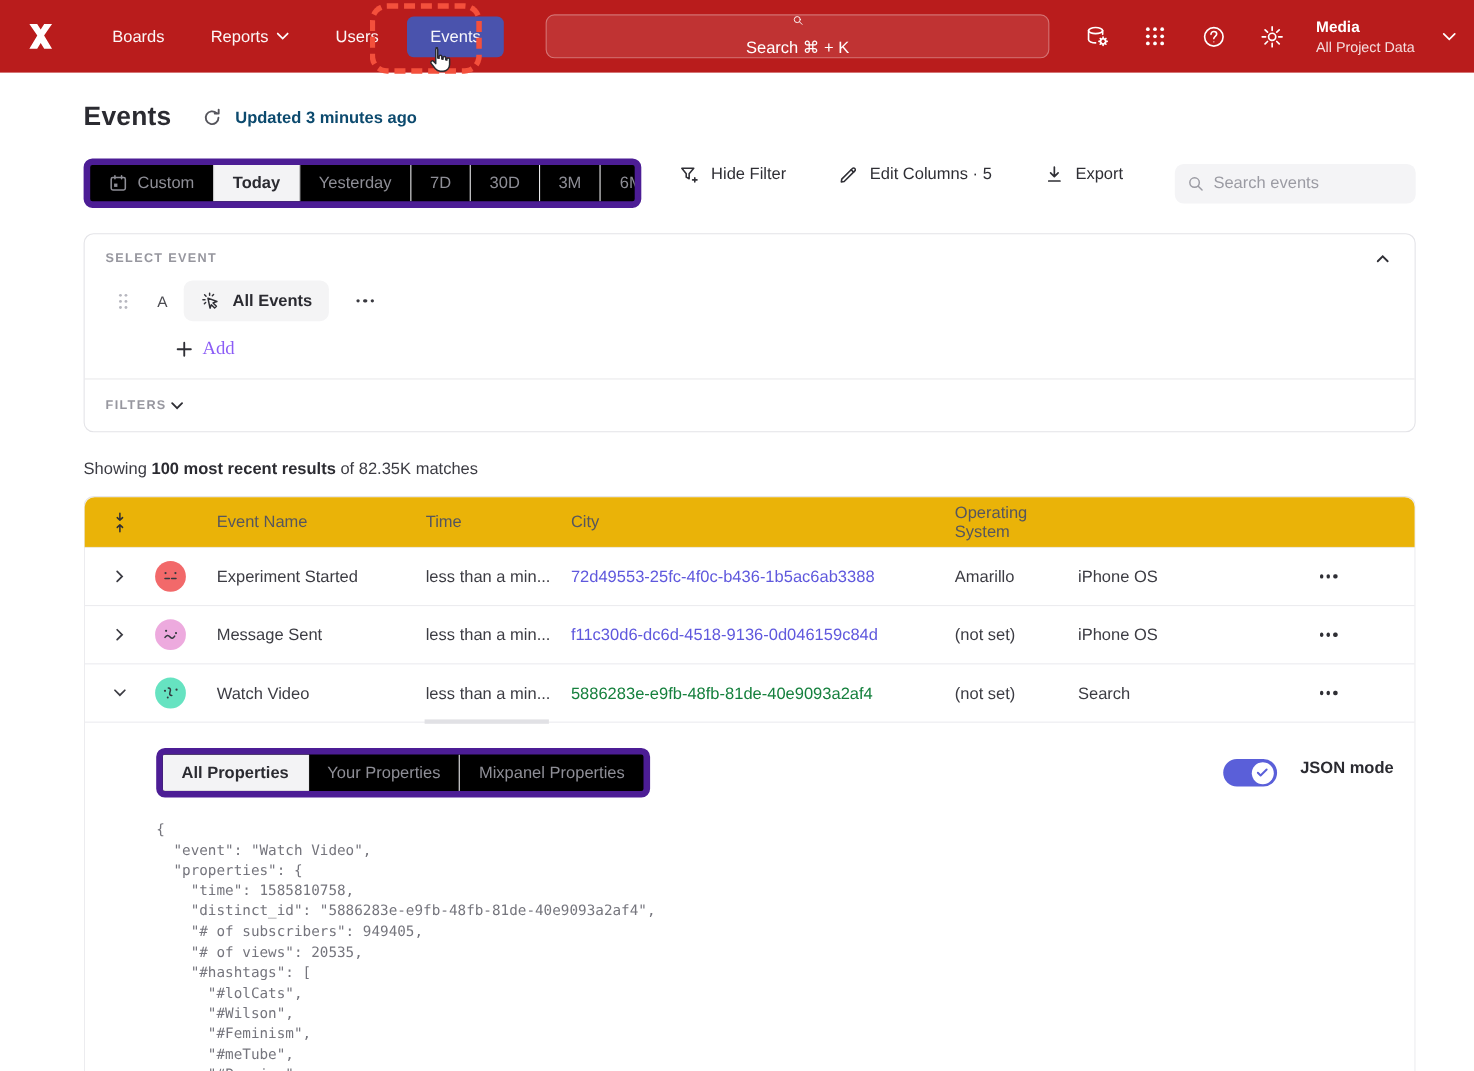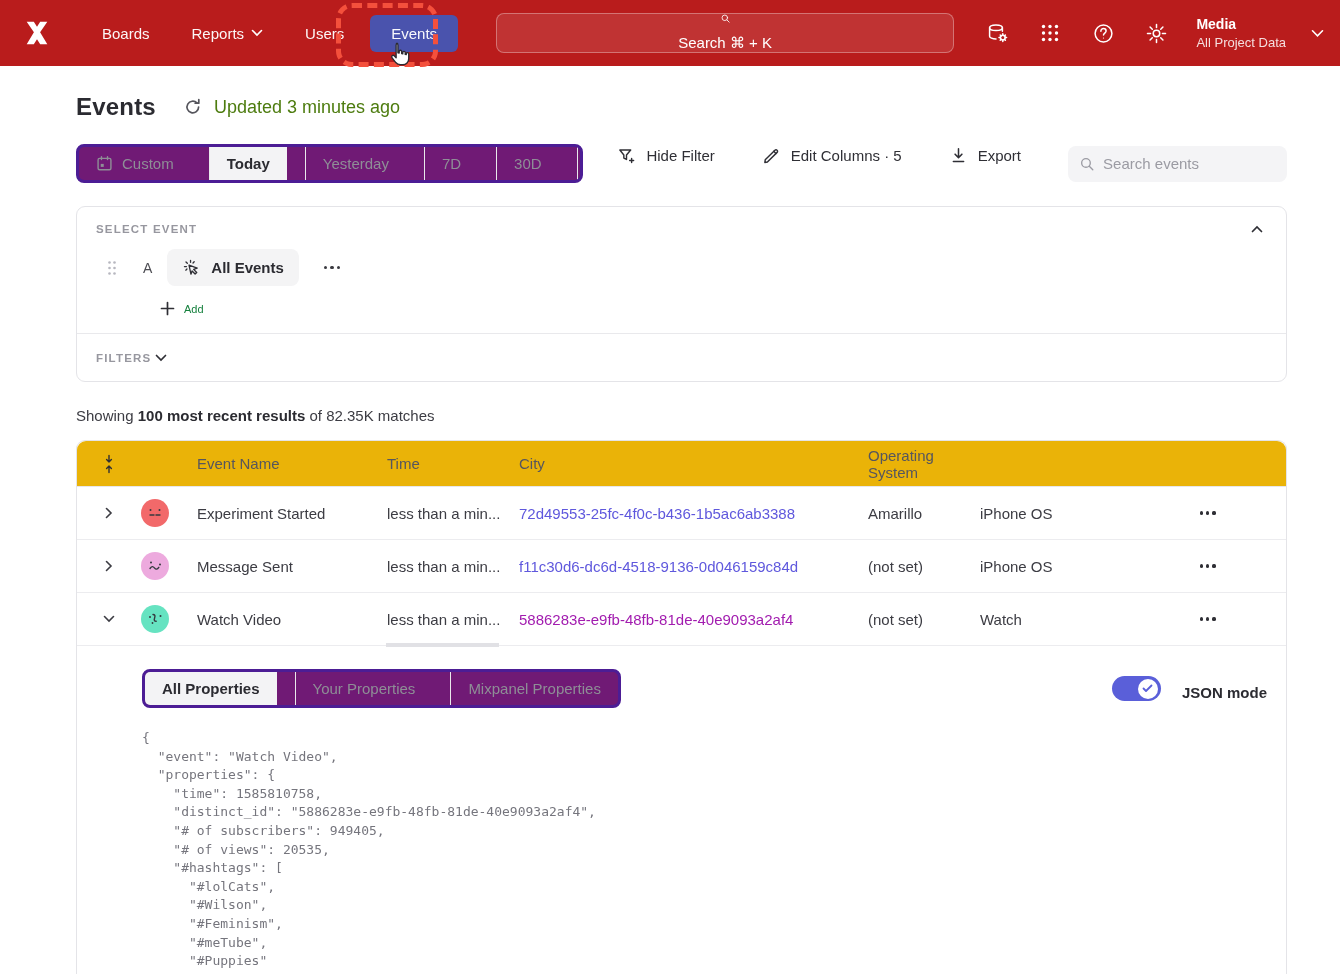--- a/index.html
+++ b/index.html
@@ -28,24 +28,24 @@
   
   .anno-box { position:absolute; left:336px; top:3px; width:102px; height:64px;
               border:5px dashed #f4503c; border-radius:16px; pointer-events:none; z-index:40; }
   .anno-cursor { position:absolute; left:386px; top:40px; z-index:41; pointer-events:none; }
 
   
   .main { padding-left:76px; padding-right:53px; }
   .title-row { margin-top:27px; display:flex; align-items:center; }
   .page-title { font-size:24px; font-weight:700; color:#2b2b31; letter-spacing:.2px; }
   .refresh-btn { margin-left:28px; cursor:pointer; }
-  .updated { margin-left:12px; font-size:18px; color:#4d7c0f; }
+  .updated { margin-left:12px; font-size:15px; color:#0c4a6e;font-weight:bold; }
 
   .controls-row { margin-top:23px; display:flex; align-items:center; justify-content:space-between; }
-  .segmented { display:flex; border:3px solid #4c1d95; border-radius:8px; overflow:hidden; background:#701a75;gap:18px; }
+  .segmented { display:flex; border:6px solid #4c1d95; border-radius:8px; overflow:hidden; background:#000000; }
   .seg-item { font-size:15px; color:#8e8e96; padding:0 17px; height:33px; display:flex; align-items:center;
               gap:9px; cursor:pointer; border-left:1px solid #e9e9ec; white-space:nowrap; }
   .seg-item:first-child { border-left:none; }
   .seg-item.selected { background:#f3f3f5; color:#2b2b31; font-weight:700; }
 
   .right-controls { display:flex; align-items:flex-start;gap:13px; }
   .tool-btn { display:flex; align-items:center; gap:10px; font-size:15px; font-weight:500; color:#2f2f35;
               cursor:pointer; margin-left:34px; white-space:nowrap; }
   .search-events { margin-left:34px; width:219px; height:36px; background:#f4f4f6; border-radius:8px;
                    display:flex; align-items:center; padding:0 12px; gap:9px; }
@@ -62,21 +62,21 @@
   .event-row { margin-top:12px; display:flex; align-items:center; }
   .drag-handle { margin-left:11px; cursor:grab; }
   .step-letter { margin-left:26px; font-size:14px; font-weight:500; color:#4c4c52; }
   .event-chip { margin-left:15px; background:#f4f4f5; border-radius:8px; height:37px; display:flex;
                 align-items:center; gap:10px; padding:0 15px; cursor:pointer; }
   .event-chip span { font-size:15px; font-weight:600; color:#2b2b31; }
   .more-dots { display:flex; gap:3px; margin-left:19px; cursor:pointer; padding:6px; }
   .more-dots i { width:3.4px; height:3.4px; border-radius:50%; background:#3a3a40; }
   .add-row { margin-top:15px; margin-left:64px; display:flex; align-items:center; gap:9px;
              cursor:pointer; width:fit-content; }
-  .add-row span { font-size:11px; font-weight:500; color:#15803d; }
+  .add-row span { font-size:17px; font-weight:500; color:#8b5cf6;font-family:Liberation Serif, serif; }
   .qc-divider { border-top:1px solid #e9e9ec; }
   .qc-filters { height:47px; display:flex; align-items:center; justify-content:flex-start; padding:0 19px; }
 
   
   .summary { margin-top:25px; font-size:15px; color:#3c3c43; }
   .summary b { color:#2b2b31; }
 
   
   .table-card { margin-top:16px; border:1px solid #e4e4e8; border-radius:9px 9px 0 0; border-bottom:none; }
   .tgrid { display:grid; grid-template-columns:64px 56px 190px 132px 349px 112px 202px 1fr; align-items:center; }
@@ -87,21 +87,21 @@
   .avatar { width:28px; height:28px; border-radius:50%; display:flex; align-items:center; justify-content:center; }
   .id-link { text-decoration:none; font-size:15px; cursor:pointer; }
   .row-chevron { cursor:pointer; padding:5px; }
   .row-more { display:flex; gap:3px; cursor:pointer; padding:6px; margin-left:12px; width:fit-content; }
   .row-more i { width:3.2px; height:3.2px; border-radius:50%; background:#2f2f35; }
 
   
   .detail { position:relative; padding:23px 19px 0 65px; }
   .mini-scrollbar { position:absolute; top:-3px; left:309px; width:113px; height:4px; background:#e1e1e5; }
   .detail-top { display:flex; align-items:center; justify-content:space-between; }
-  .json-toggle-wrap { display:flex; align-items:flex-end; gap:21px; }
+  .json-toggle-wrap { display:flex; align-items:flex-start; gap:21px; }
   .toggle { width:49px; height:25px; border-radius:13px; position:relative; cursor:pointer; }
   .toggle .knob { position:absolute; top:2.5px; right:3px; width:20px; height:20px; border-radius:50%;
                   background:#fff; display:flex; align-items:center; justify-content:center; }
   .json-label { font-size:15px; font-weight:600; color:#2b2b31; }
   pre.code { margin-top:21px; font-family:"DejaVu Sans Mono", monospace; font-size:13px;
              line-height:18.6px; color:#75757d; }
 </style>
 </head>
 <body>
 
@@ -408,23 +408,23 @@
         <svg width="24" height="24" viewBox="0 0 24 24" fill="none" stroke="#343a3f" stroke-width="1.4" stroke-linecap="round">
               <circle cx="7" cy="10" r="1" fill="#343a3f" stroke="none"></circle>
               <circle cx="17.5" cy="9" r="1" fill="#343a3f" stroke="none"></circle>
               <path d="M10 7.5q2.8 0 1.6 3.4-1.2 3.4 1.6 3.4"></path>
               <circle cx="9.5" cy="16" r="0.9" fill="#343a3f" stroke="none"></circle>
             </svg>
       </div>
         </div>
       <div>Watch Video</div>
       <div>less than a min...</div>
-      <div><a class="id-link" style="color: #a21caf;">5886283e-e9fb-48fb-81de-40e9093a2af4</a></div>
+      <div><a class="id-link" style="color: #15803d;">5886283e-e9fb-48fb-81de-40e9093a2af4</a></div>
       <div>(not set)</div>
-      <div>Watch</div>
+      <div>Search</div>
       <div>
           <div class="row-more">
             <i></i>
             <i></i>
             <i></i>
           </div>
         </div>
     </div>
 
     <div class="detail">

